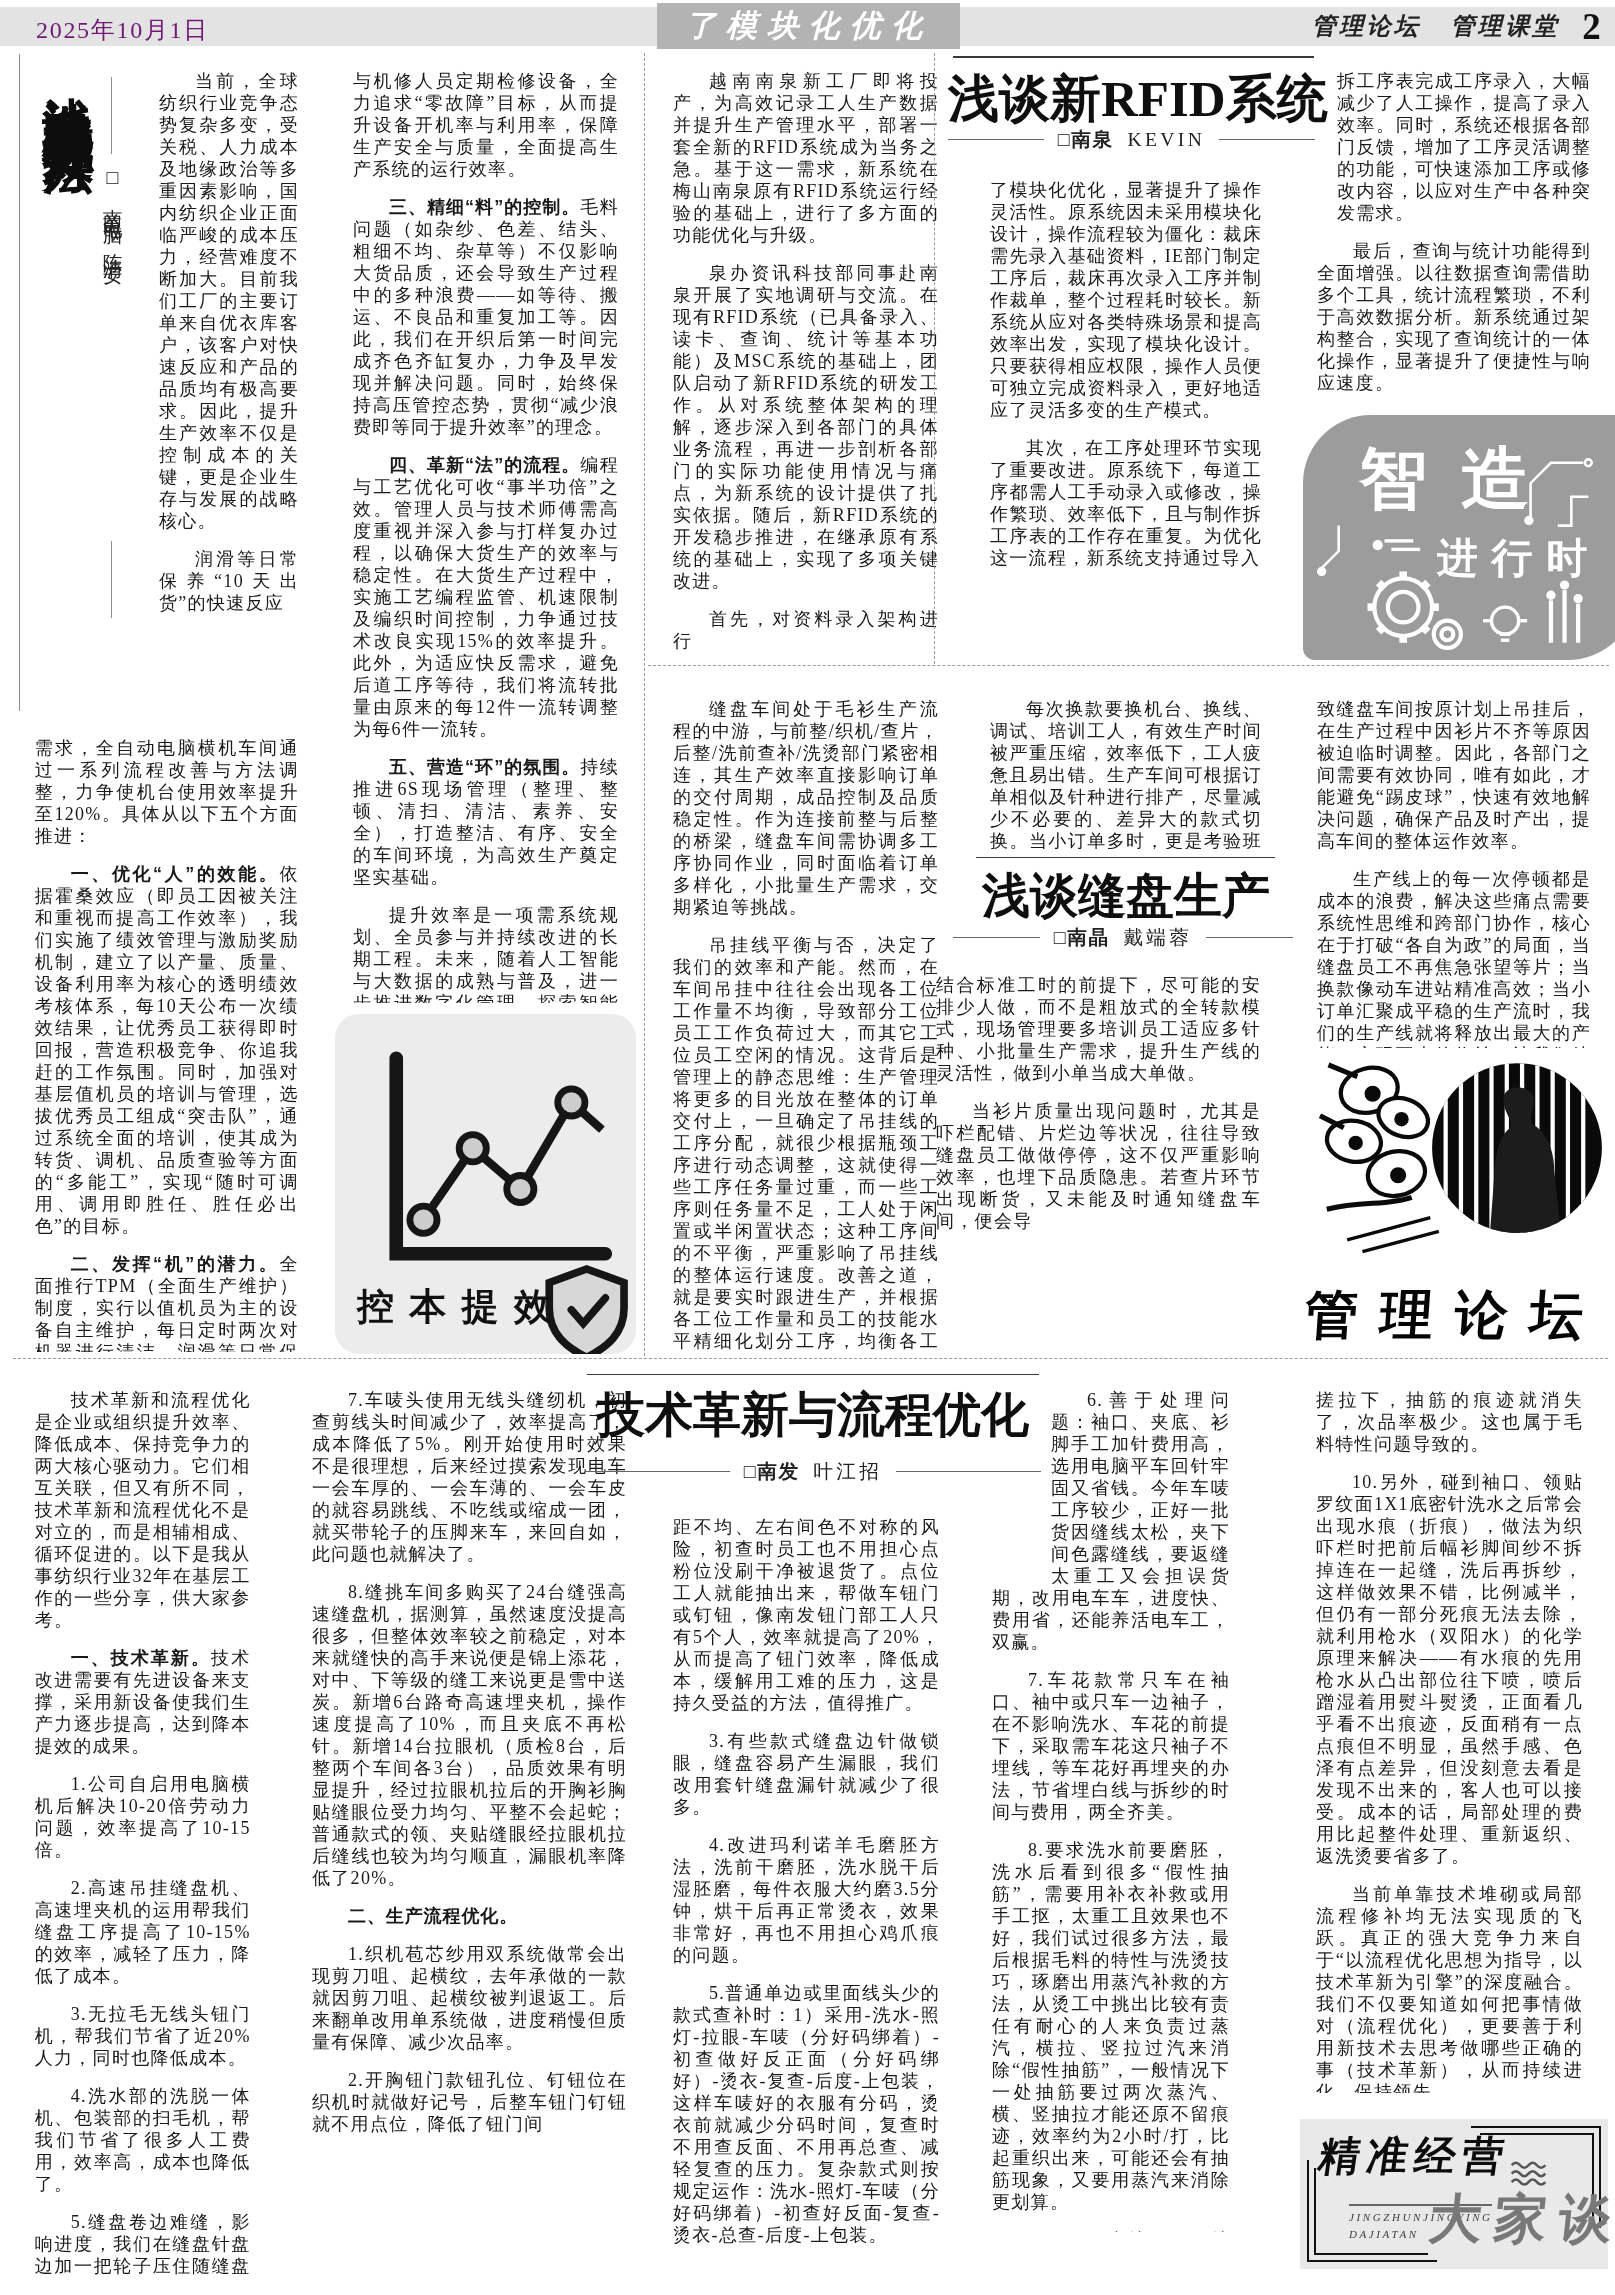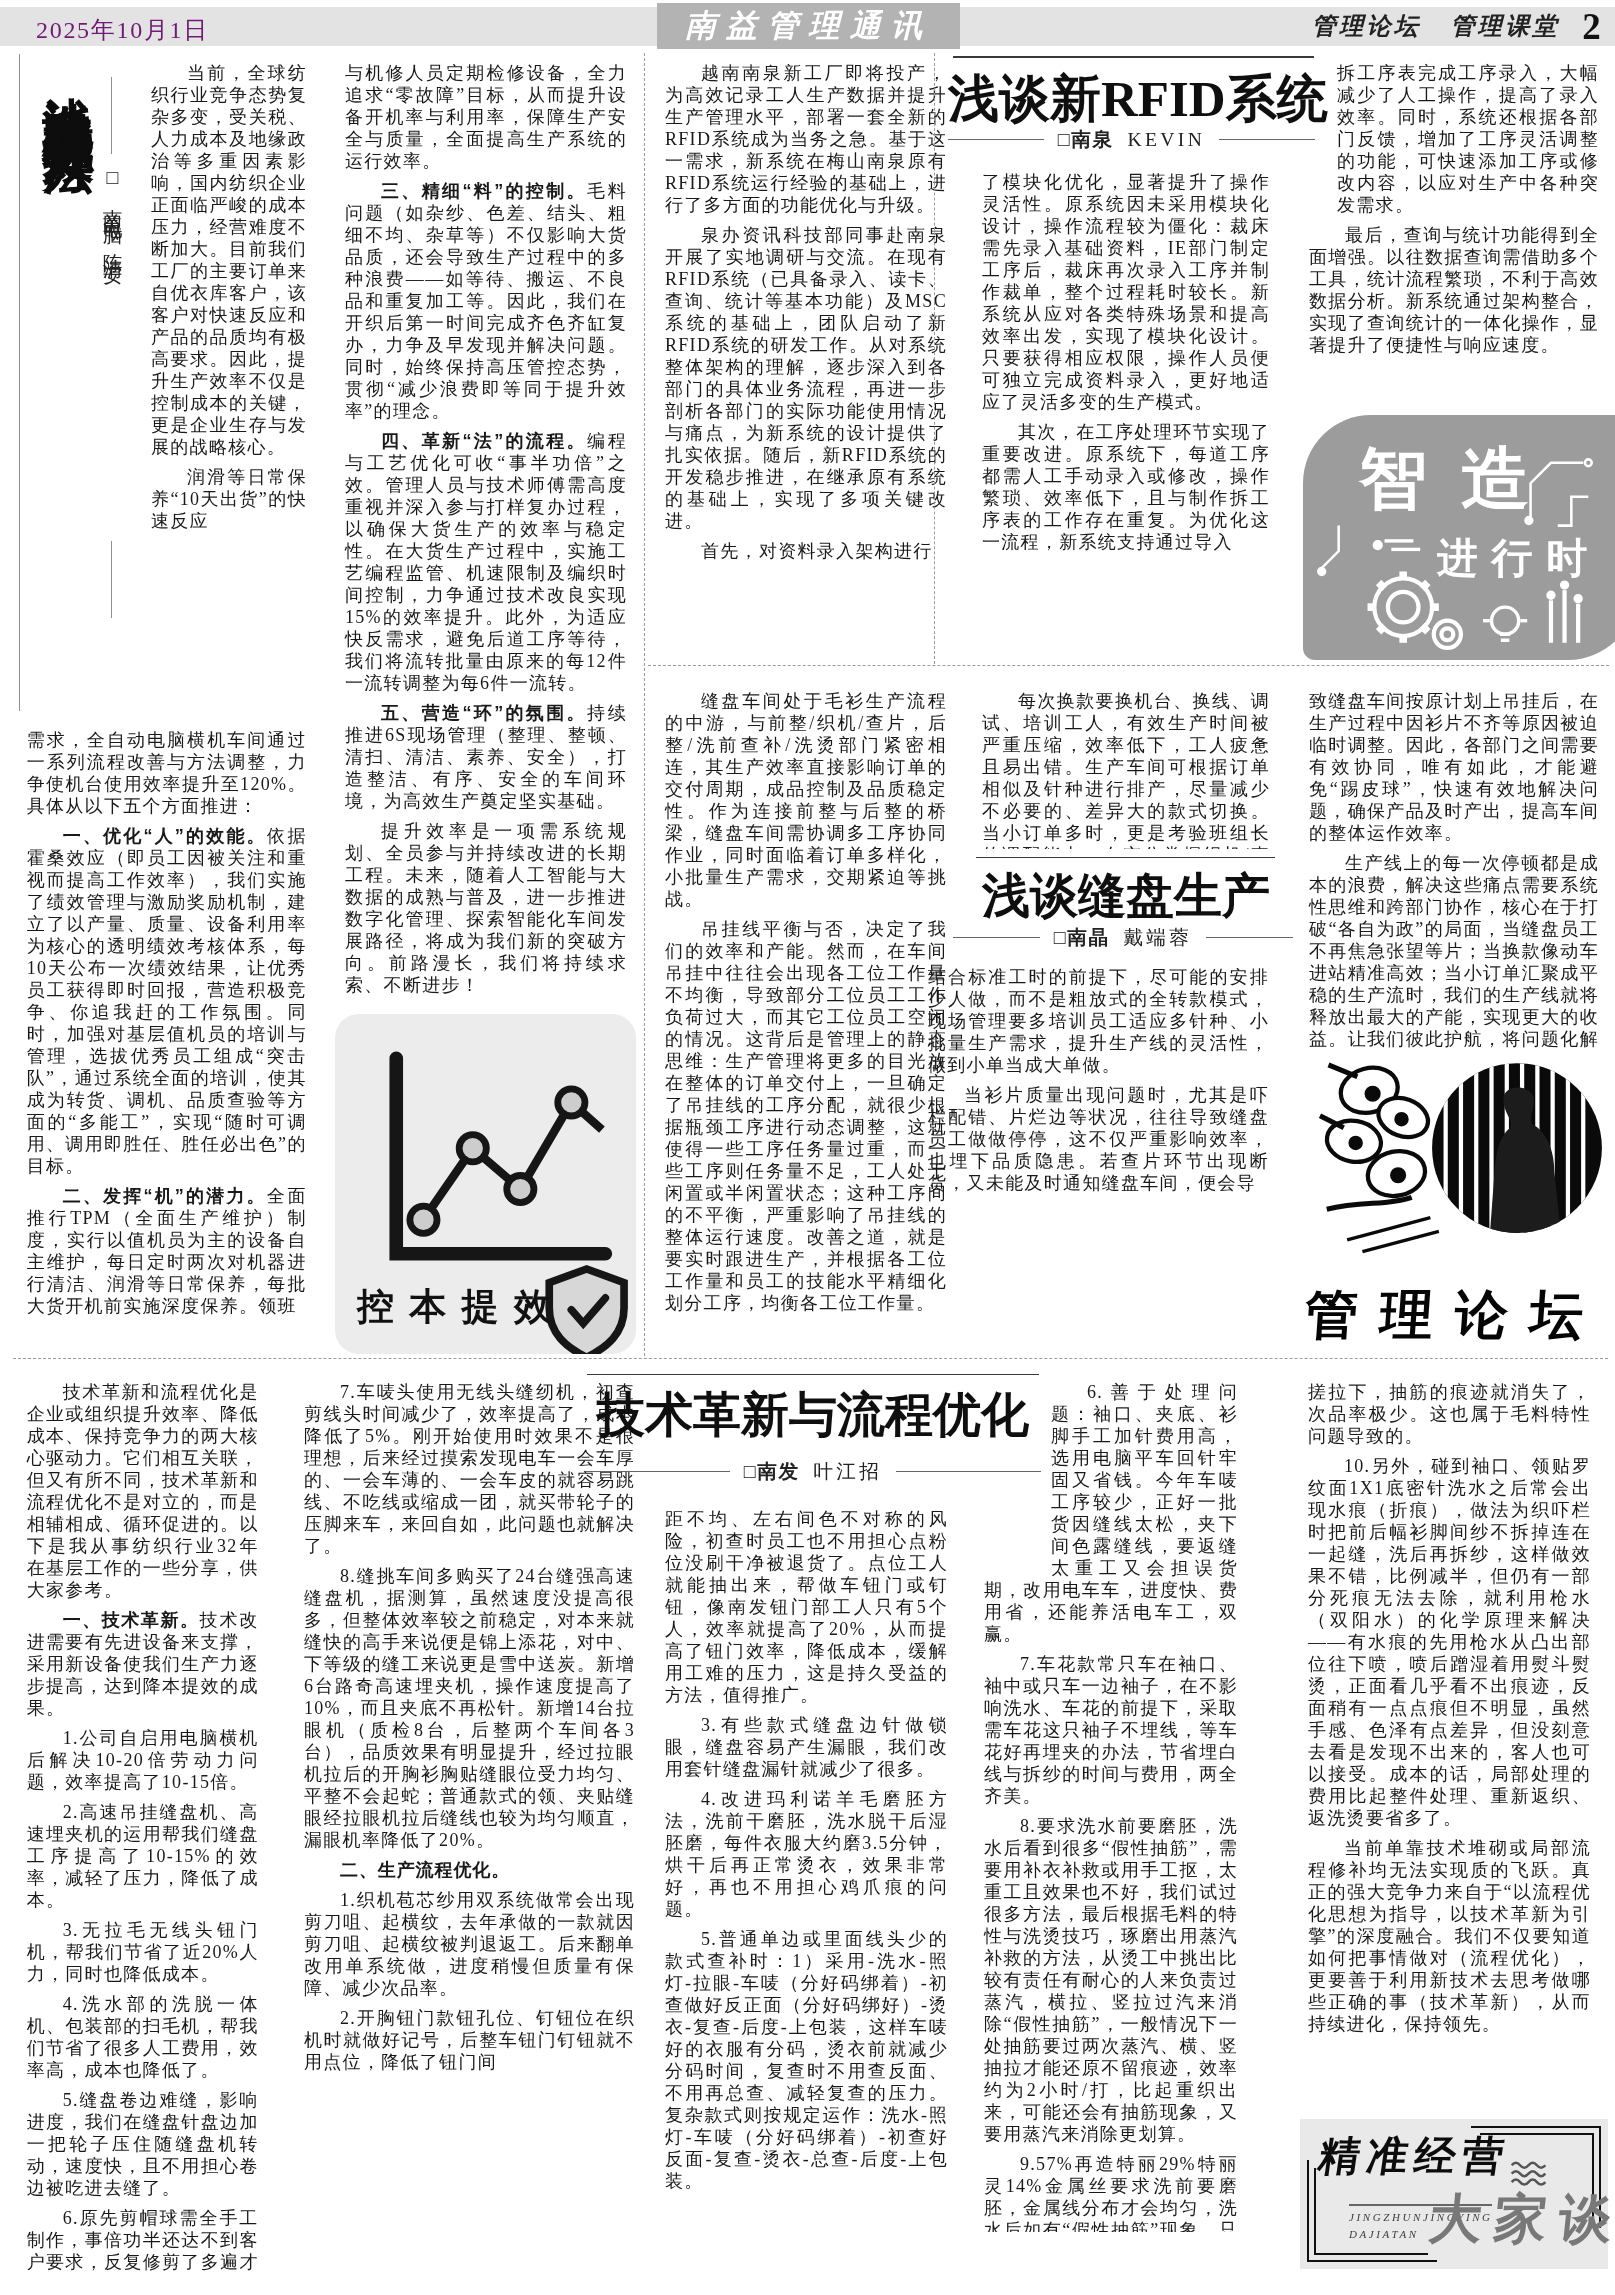--- a/index.html
+++ b/index.html
@@ -11,21 +11,21 @@
   .hdr-banner{position:absolute;left:657px;top:3.4px;width:303px;height:46px;background:#b3b3b3;
               display:flex;align-items:center;justify-content:center;}
   .hdr-banner span{color:#ffffff;font-size:31px;font-weight:700;font-style:italic;letter-spacing:10.2px;
                    font-family:"DejaVu Serif",serif;}
   .hdr-right{position:absolute;right:56px;top:10.2px;font-size:24px;font-weight:700;font-style:italic;
              letter-spacing:3.4px;color:#222;display:flex;gap:29px;align-items:center;}
   .hdr-page{position:absolute;right:15.3px;top:5.1px;font-size:37px;font-weight:700;color:#111;}
   
   .col{position:absolute;text-align:justify;font-size:18px;line-height:22px;letter-spacing:1.3px;
        overflow:hidden;color:#191919;}
-  .col p{margin:8px;text-indent:2em;}
+  .col p{margin:16px;text-indent:2em;}
   .col p.ni{text-indent:0;}
   b.hei{font-family:"Liberation Sans","DejaVu Sans",sans-serif;font-weight:700;letter-spacing:0.9px;}
   .spacer-l{float:left;width:75px;height:194px;}
   .spacer-s{float:left;width:36px;height:153px;}
   
   .headline{position:absolute;font-weight:700;text-align:center;color:#0f0f0f;white-space:nowrap;}
   .hrule{position:absolute;height:1.7px;background:#3a3a3a;}
   .byline{position:absolute;display:flex;align-items:center;font-size:19.6px;color:#222;}
   .byline .brule{flex:1;height:0.9px;background:#666;}
   .byline .bt{padding:0 13.6px;letter-spacing:1.7px;font-weight:700;}
@@ -58,21 +58,21 @@
   .kb-label{position:absolute;left:22px;bottom:22px;font-size:37px;font-weight:700;letter-spacing:15.3px;color:#111;white-space:nowrap;}
 </style>
 </head>
 <body>
 
 <div class="page">
 
   <div class="hdr-strip"></div>
   <div class="hdr-date">2025年10月1日</div>
   <div class="hdr-banner">
-    <span>南益管理通讯</span>
+    <span>了模块化优化</span>
   </div>
   <div class="hdr-right">
     <span>管理论坛</span>
     <span>管理课堂</span>
   </div>
   <div class="hdr-page">2</div>
 
   <div class="vline" style="left:18.7px;top:54px;height:657px;"></div>
   <div class="vtitle" style="left:29px;top:56px;height:657px;">浅谈电脑横机织片提效方法</div>
   <div class="vline" style="left:111px;top:77px;height:77px;"></div>

